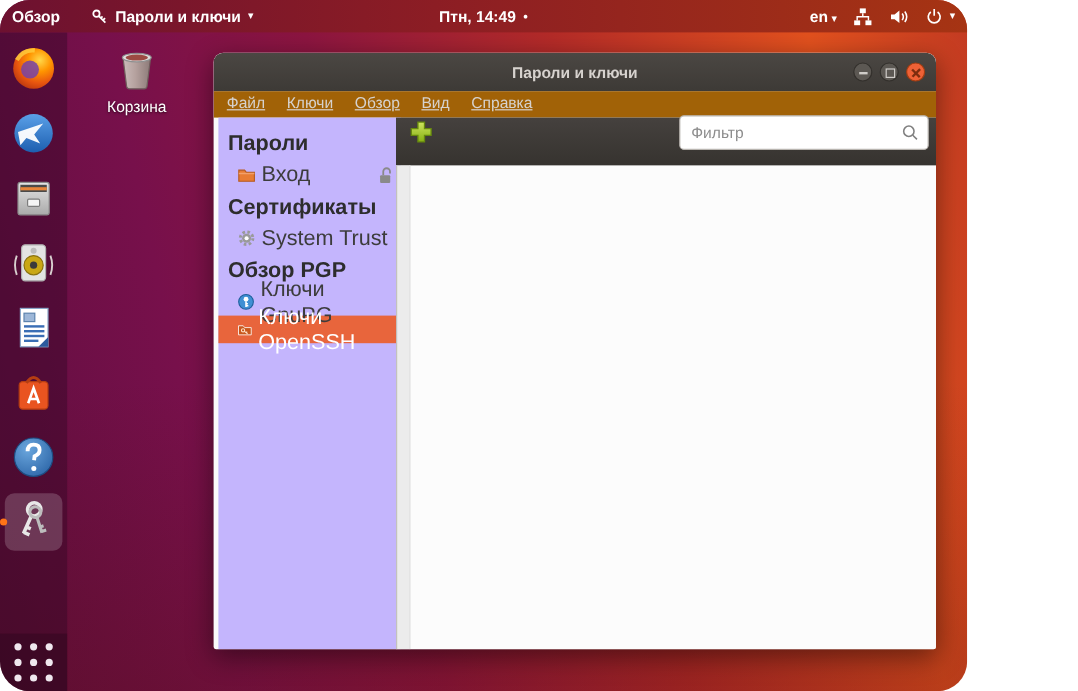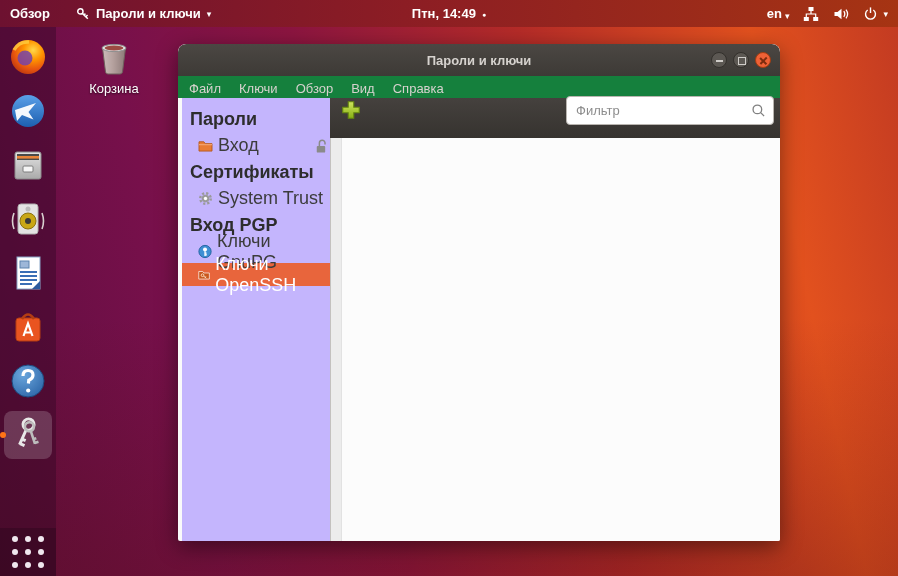--- a/index.html
+++ b/index.html
@@ -1,22 +1,23 @@
 <!DOCTYPE html>
 <html><head>
 <meta charset="utf-8">
 <style>
   * { margin:0; padding:0; box-sizing:border-box; }
   html,body { width:898px; height:576px; overflow:hidden; }
   body { font-family:"Liberation Sans","DejaVu Sans",sans-serif; }
   .screen {
-    position:relative; width:898px; height:576px; overflow:hidden;
+    position:relative; width:806px; height:576px; overflow:hidden;
     background:
       linear-gradient(to bottom, rgba(40,0,10,0) 55%, rgba(90,15,15,.30) 100%),
       linear-gradient(78deg, #5e0e3e 0%, #77104b 22%, #8c1540 40%, #b42b28 62%, #e2511e 85%, #c23a22 100%);
+    border-radius: 25px;
   }
 
   
   .topbar {
     position:absolute; top:0; left:0; right:0; height:27px;
     background:linear-gradient(90deg,#6d1130 0%, #8c1d24 45%, #a63413 100%);
     display:flex; align-items:center; color:#fff; font-size:13px; font-weight:600;
     padding:0 10px; z-index:50;
   }
   .tb-left { display:flex; align-items:center; gap:26px; }
@@ -63,22 +64,22 @@
   .wc { width:16px; height:16px; border-radius:50%; background:#5c5853; position:relative; border:1px solid #33302c; }
   .wc.close { background:#ef6136; border-color:#a33d12; }
   .wc.min::before { content:""; position:absolute; left:3.5px; top:7px; width:7px; height:1.6px; background:#cfccc8; }
   .wc.max::before { content:""; position:absolute; left:4px; top:4px; width:6px; height:6px; border:1.3px solid #cfccc8; }
   .wc.close::before, .wc.close::after { content:""; position:absolute; left:3px; top:6.6px; width:8.5px; height:1.6px; background:#7e2c0e; }
   .wc.close::before { transform:rotate(45deg); }
   .wc.close::after { transform:rotate(-45deg); }
 
   .menubar {
     position:absolute; top:32px; left:0; right:0; height:22px;
-    background:#15803d; display:flex; align-items:flex-end; padding-left:2px;
-    color:#d6d2ce; font-size:13px;
+    background:#a16207; display:flex; align-items:flex-start; padding-left:2px;
+    color:#d6d2ce; font-size:13px;text-decoration:underline;
   }
   .menu-item { padding:2px 9px; cursor:default; }
 
   
   .sidebar { position:absolute; top:54px; left:4px; bottom:0; width:152px; background:#c4b5fd; padding-top:6px; font-size:18px; }
   .sb-header { font-weight:700; color:#2d2d2d; padding:5px 8px 4px; }
   .sb-item { height:23px; display:flex; align-items:center; gap:5px; padding:0 6px 0 16px; color:#3c3c3c; cursor:default; }
   .sb-item .trail { margin-left:auto; display:flex; }
   .sb-item.selected { background:#e8653c; color:#ffffff; }
 
@@ -314,21 +315,21 @@
       <div class="sb-header">Сертификаты</div>
       <div class="sb-item">
         <svg class="svg-block" width="15" height="15" viewBox="0 0 16 16">
           <circle cx="8" cy="8" r="5.6" fill="none" stroke="#9a9a9a" stroke-width="2.6" stroke-dasharray="2.3 2.1"></circle>
           <circle cx="8" cy="8" r="4" fill="#9a9a9a"></circle>
           <circle cx="8" cy="8" r="1.8" fill="#ffffff"></circle>
         </svg>
         <span>System Trust</span>
       </div>
 
-      <div class="sb-header">Вход PGP</div>
+      <div class="sb-header">Обзор PGP</div>
       <div class="sb-item">
         <svg class="svg-block" width="15" height="15" viewBox="0 0 16 16">
           <circle cx="8" cy="8" r="7" fill="#3f8fd4" stroke="#1f5f9c"></circle>
           <circle cx="8" cy="5.6" r="2.3" fill="#ffffff"></circle>
           <path d="M8 7.8 V13 M8 11.8 h2.2 M8 9.8 h1.8" stroke="#ffffff" stroke-width="1.5" fill="none"></path>
         </svg>
         <span>Ключи GnuPG</span>
       </div>
 
       <div class="sb-item selected">

